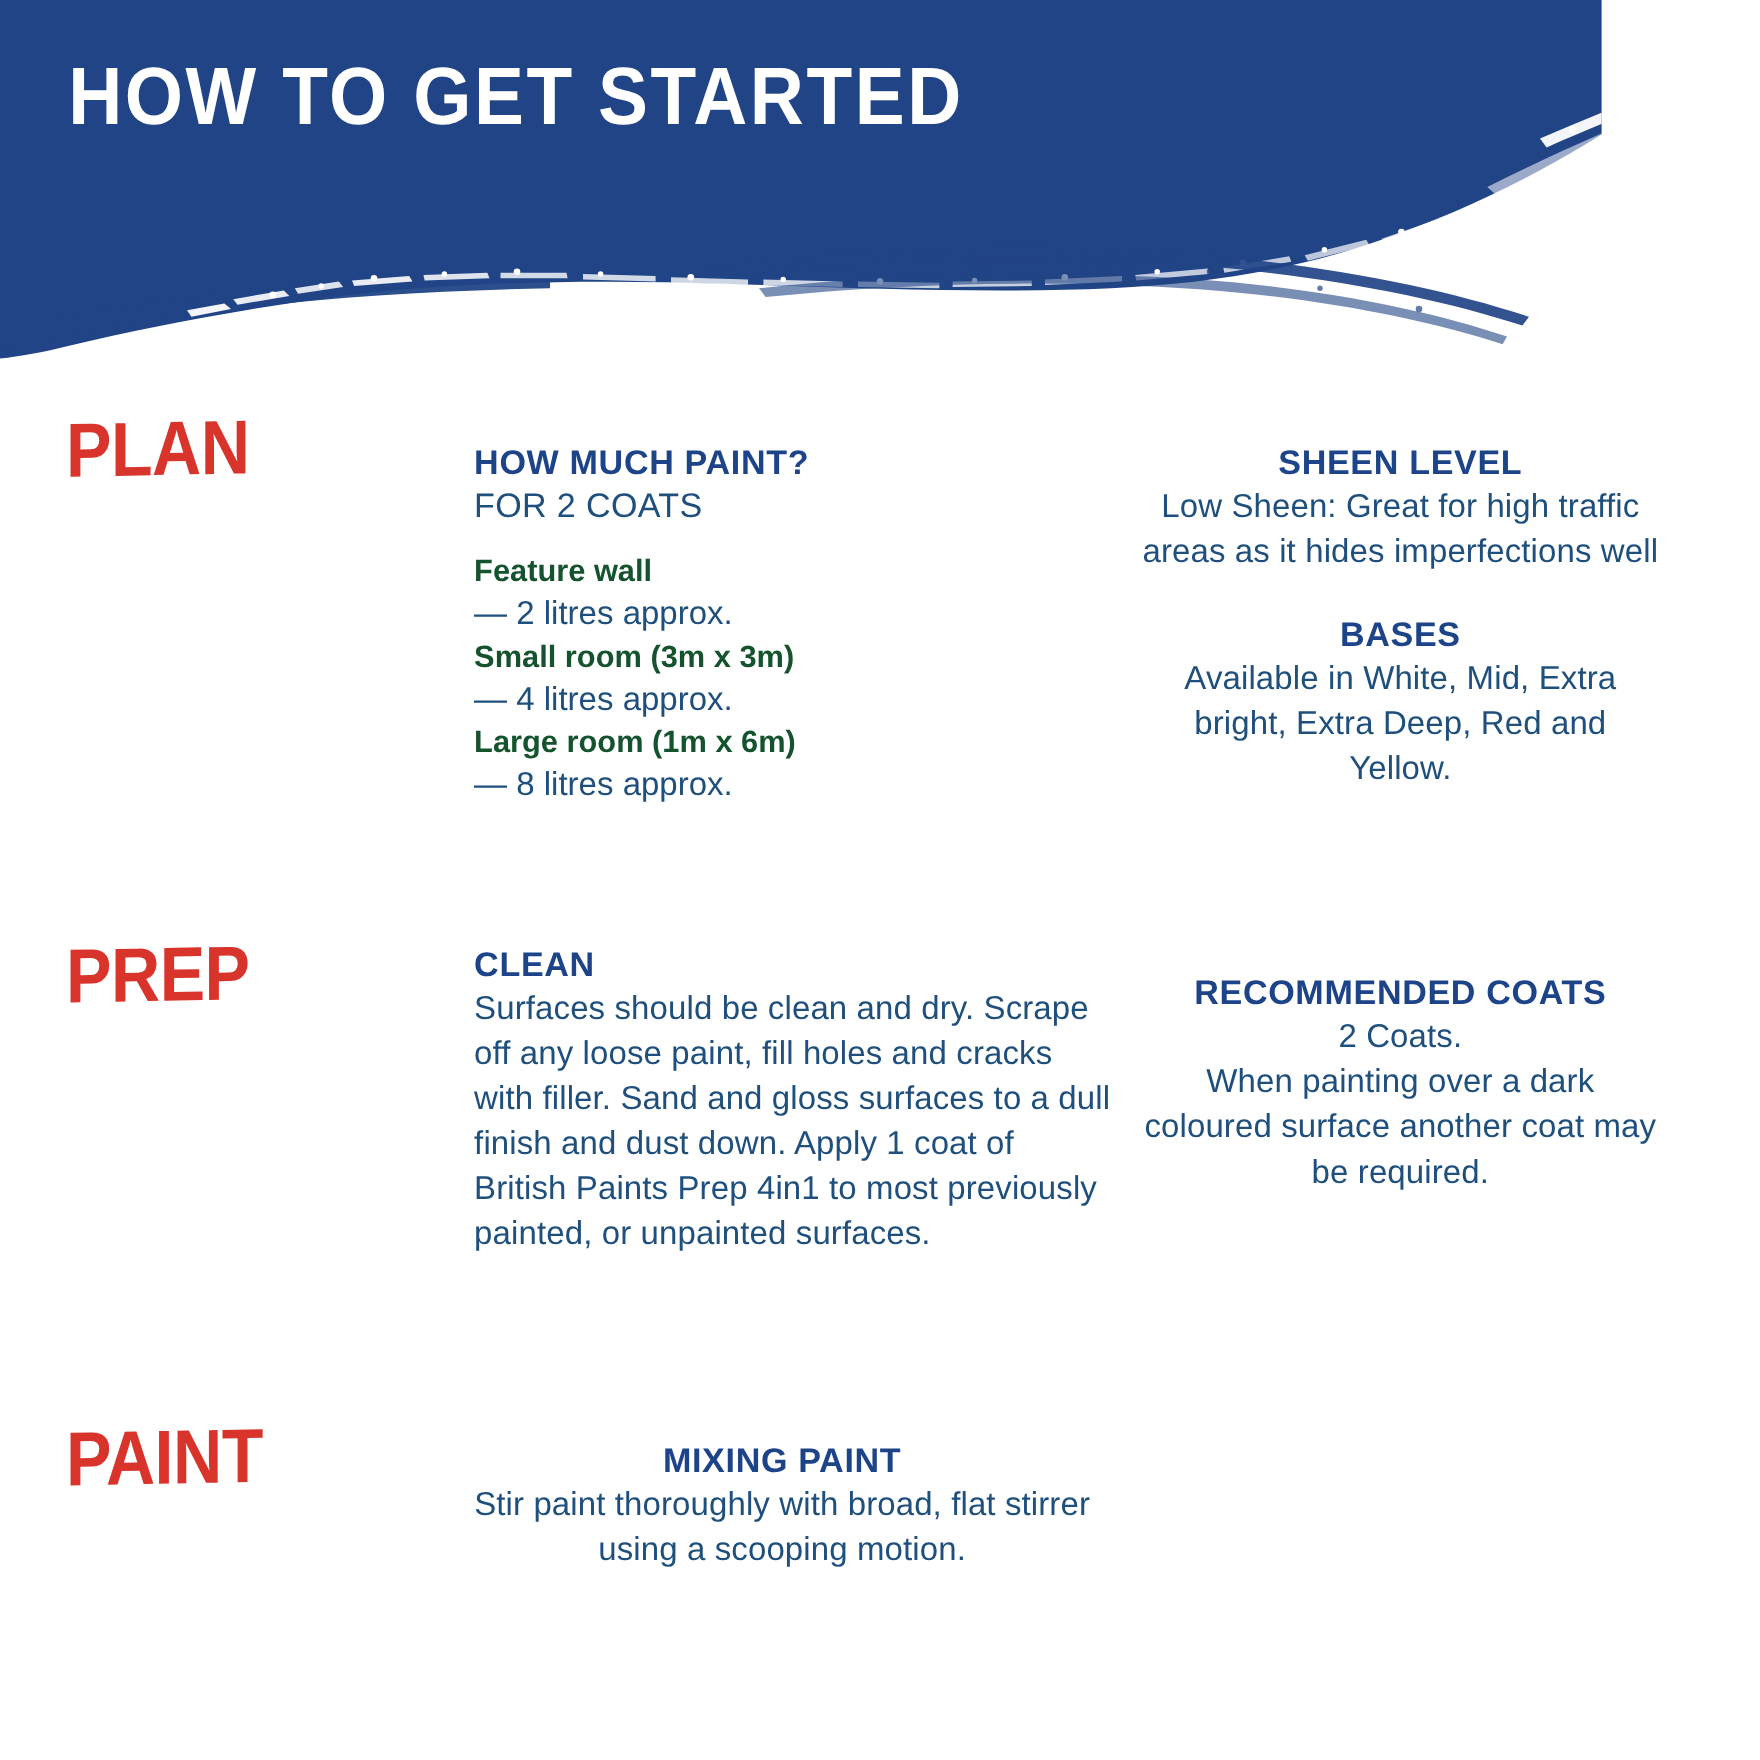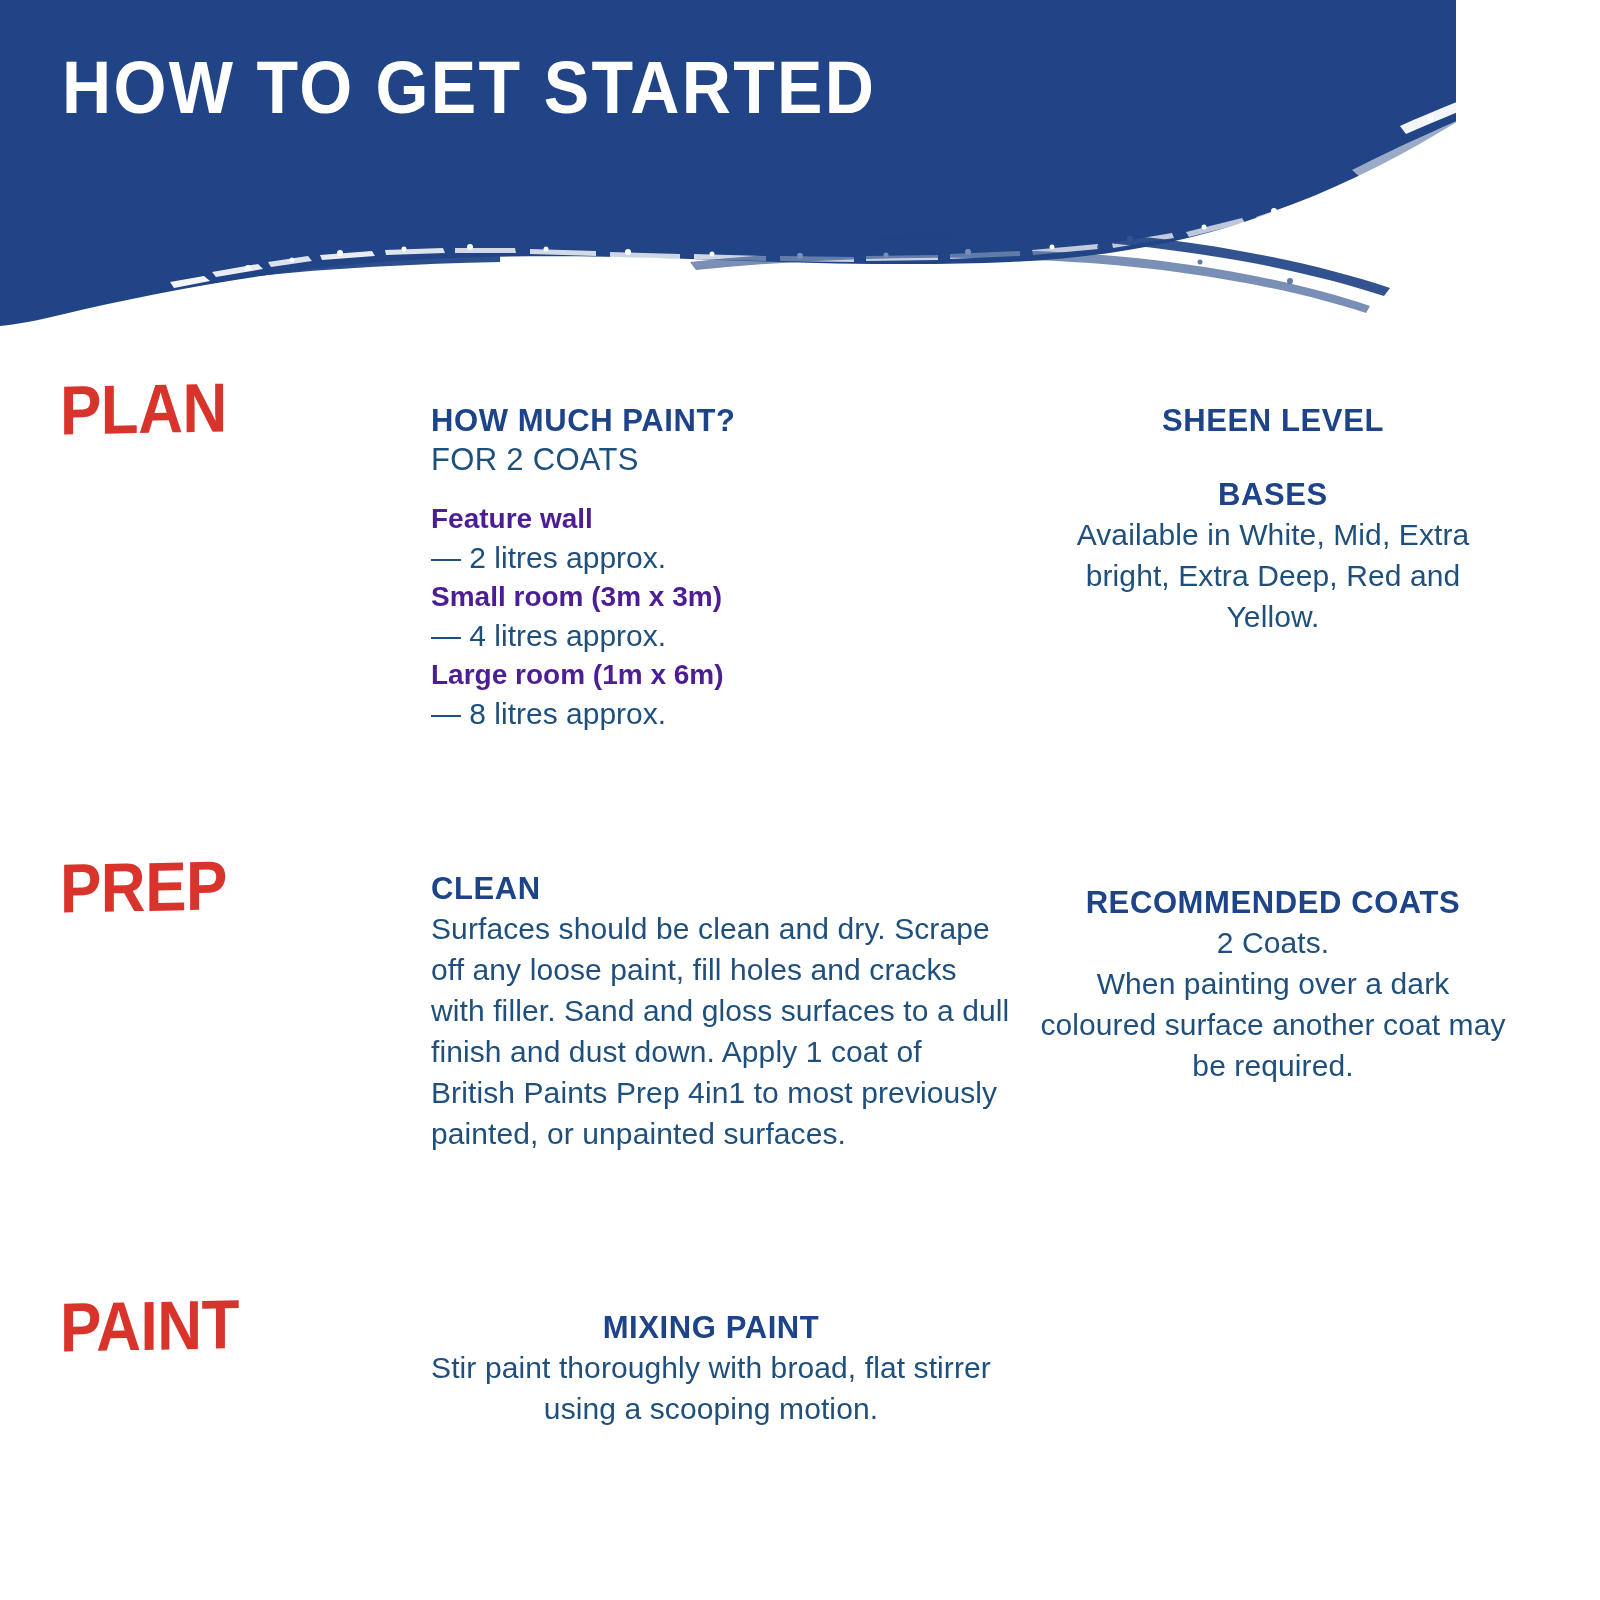--- a/index.html
+++ b/index.html
@@ -113,21 +113,21 @@
     font-size: 30px;
     line-height: 41px;
     color: #1f4f7d;
     letter-spacing: 0.1px;
   }
   .qty-name {
     font-family: "Liberation Sans Narrow", "Liberation Sans", sans-serif;
     font-weight: bold;
     font-size: 28px;
     line-height: 38px;
-    color: #4c1d95;
+    color: #14532d;
   }
   .qty-val {
     font-family: "Liberation Sans Narrow", "Liberation Sans", sans-serif;
     font-weight: normal;
     font-size: 30px;
     line-height: 40px;
     color: #1f4f7d;
   }
   .spacer-sm { height: 20px; }
   .block-gap { height: 36px; }
@@ -257,33 +257,34 @@
         <div>
           <div class="qty-name">Large room (1m x 6m)</div>
           <div class="qty-val">— 8 litres approx.</div>
         </div>
       </div>
     </div>
 
     <div class="col-right" style="top:22px;">
       <div>
         <h3 class="sec-head">SHEEN LEVEL</h3>
+        <div class="body-text">Low Sheen: Great for high traffic areas as it hides imperfections well</div>
       </div>
       <div class="block-gap"></div>
       <div>
         <h3 class="sec-head">BASES</h3>
         <div class="body-text">Available in White, Mid, Extra bright, Extra Deep, Red and Yellow.</div>
       </div>
     </div>
   </div>
 
   <div class="step-row" style="top:478px;">
     <div class="step-label">PREP</div>
 
-    <div class="col-mid" style="top:12px;">
+    <div class="col-mid" style="top:0;">
       <h3 class="sec-head">CLEAN</h3>
       <div class="body-text">Surfaces should be clean and dry. Scrape off any loose paint, fill holes and cracks with filler. Sand and gloss surfaces to a dull finish and dust down. Apply 1 coat of British Paints Prep 4in1 to most previously painted, or unpainted surfaces.</div>
     </div>
 
     <div class="col-right" style="top:12px;">
       <div style="height:14px;"></div>
       <div>
         <h3 class="sec-head">RECOMMENDED COATS</h3>
         <div class="body-text">2 Coats.</div>
         <div class="body-text">When painting over a dark coloured surface another coat may be required.</div>

